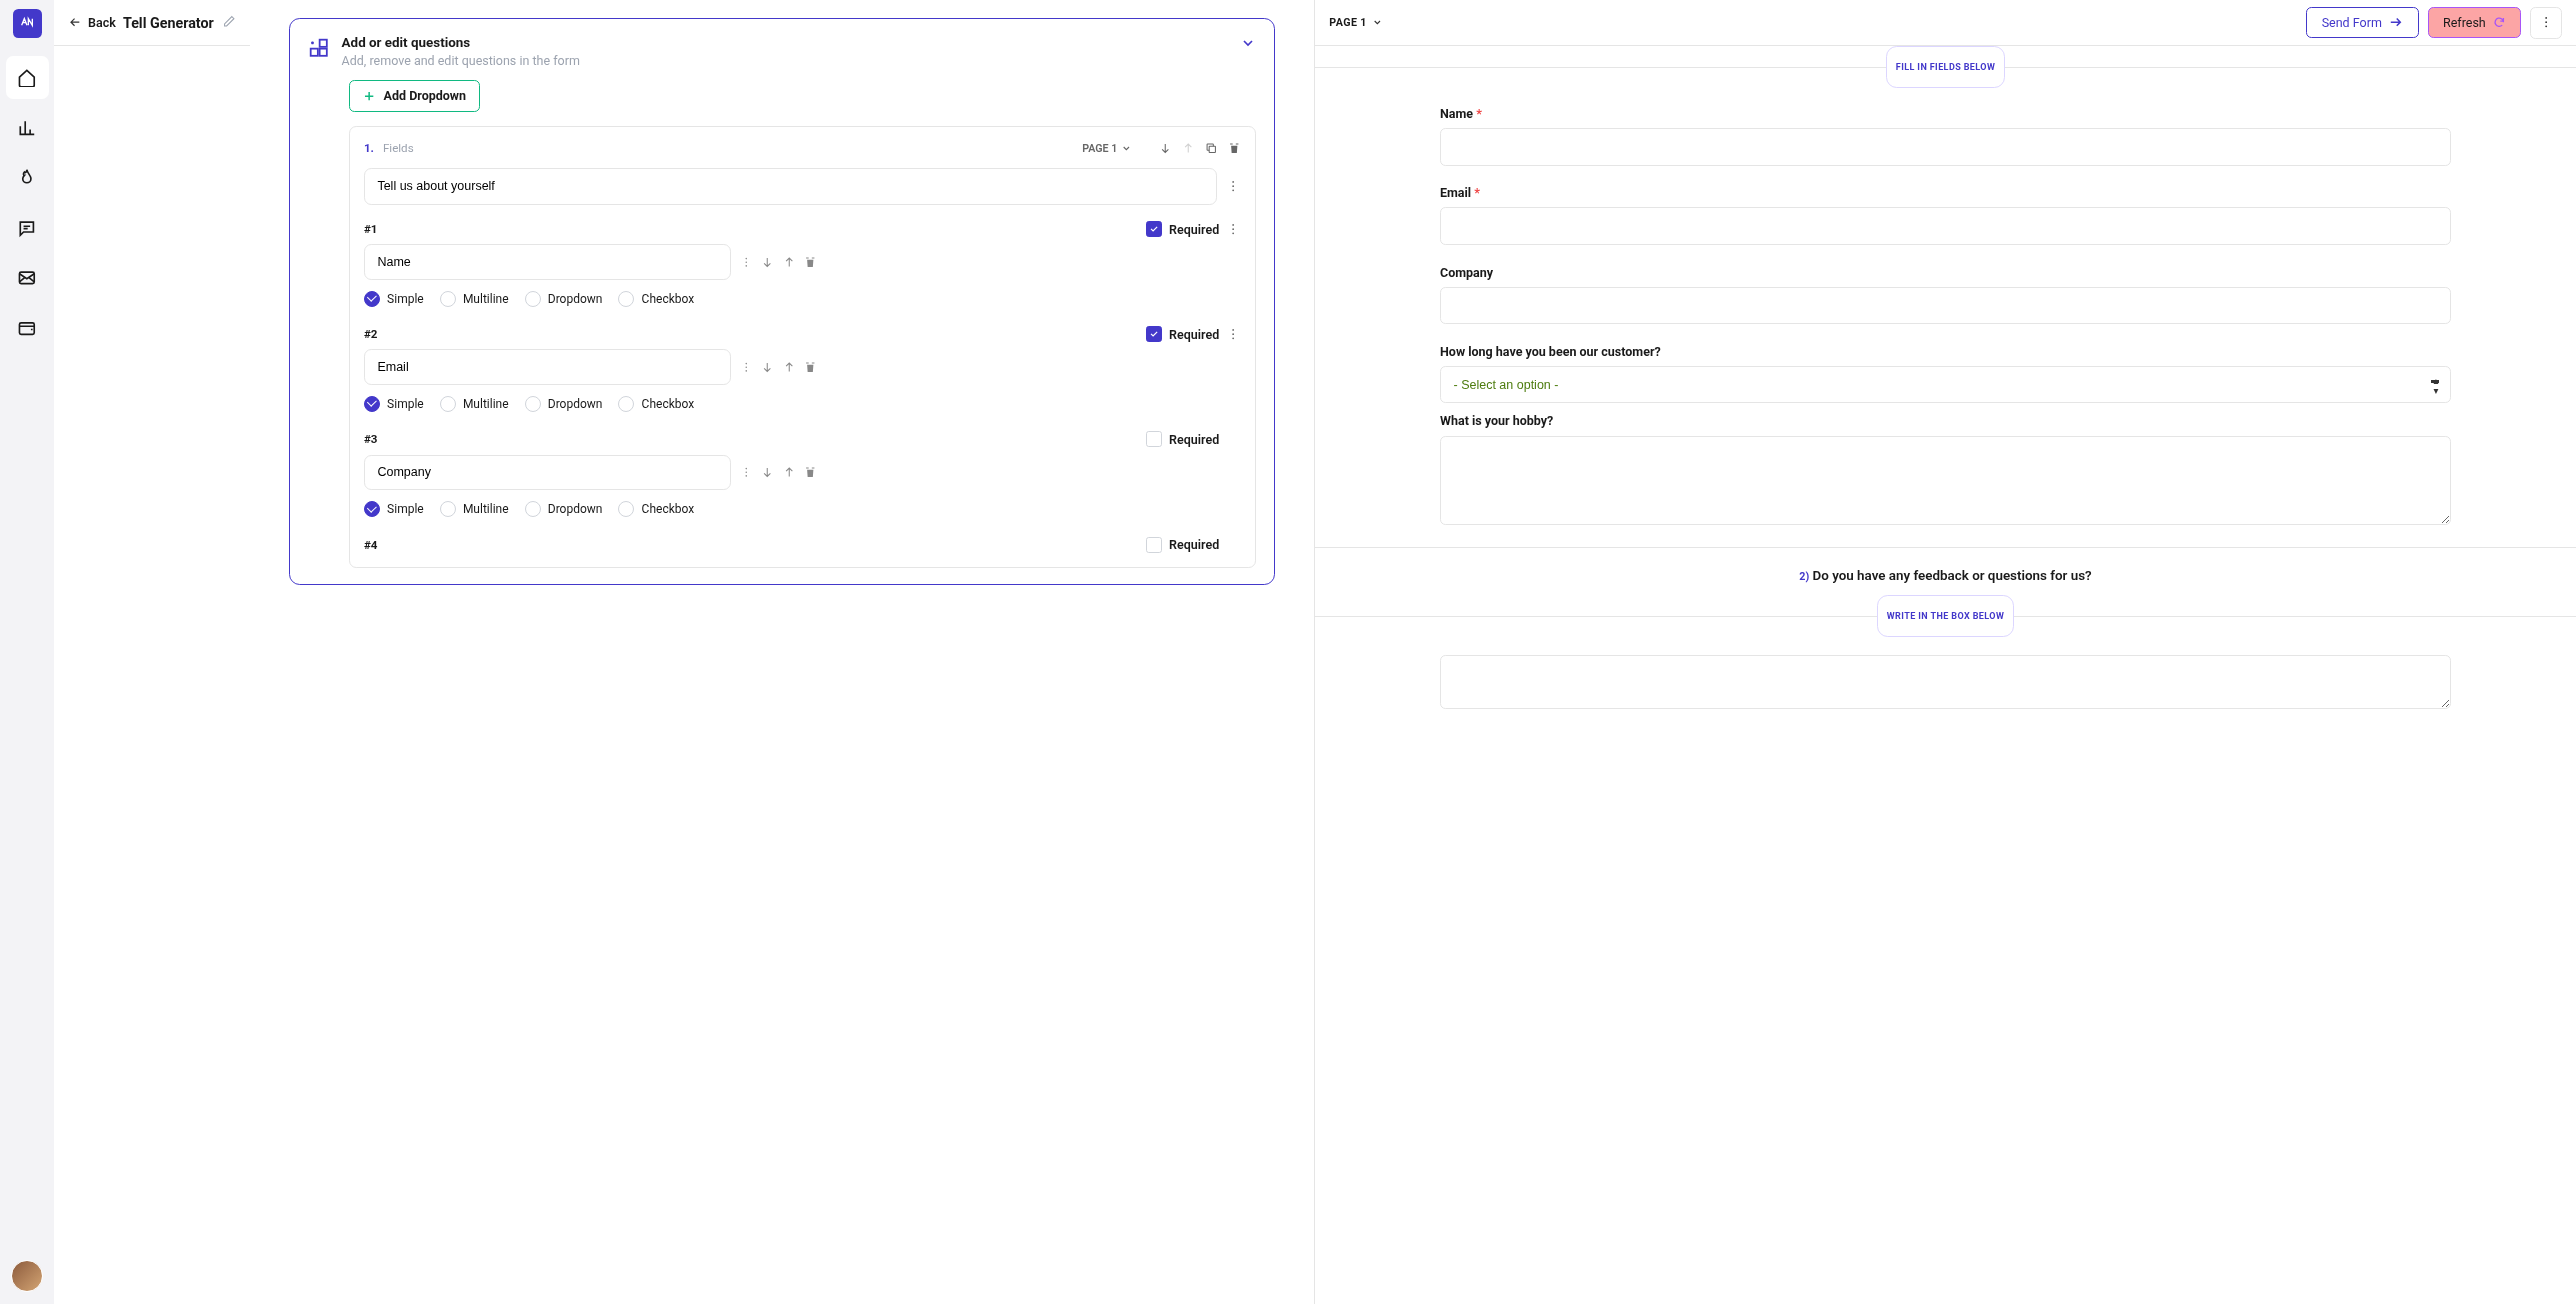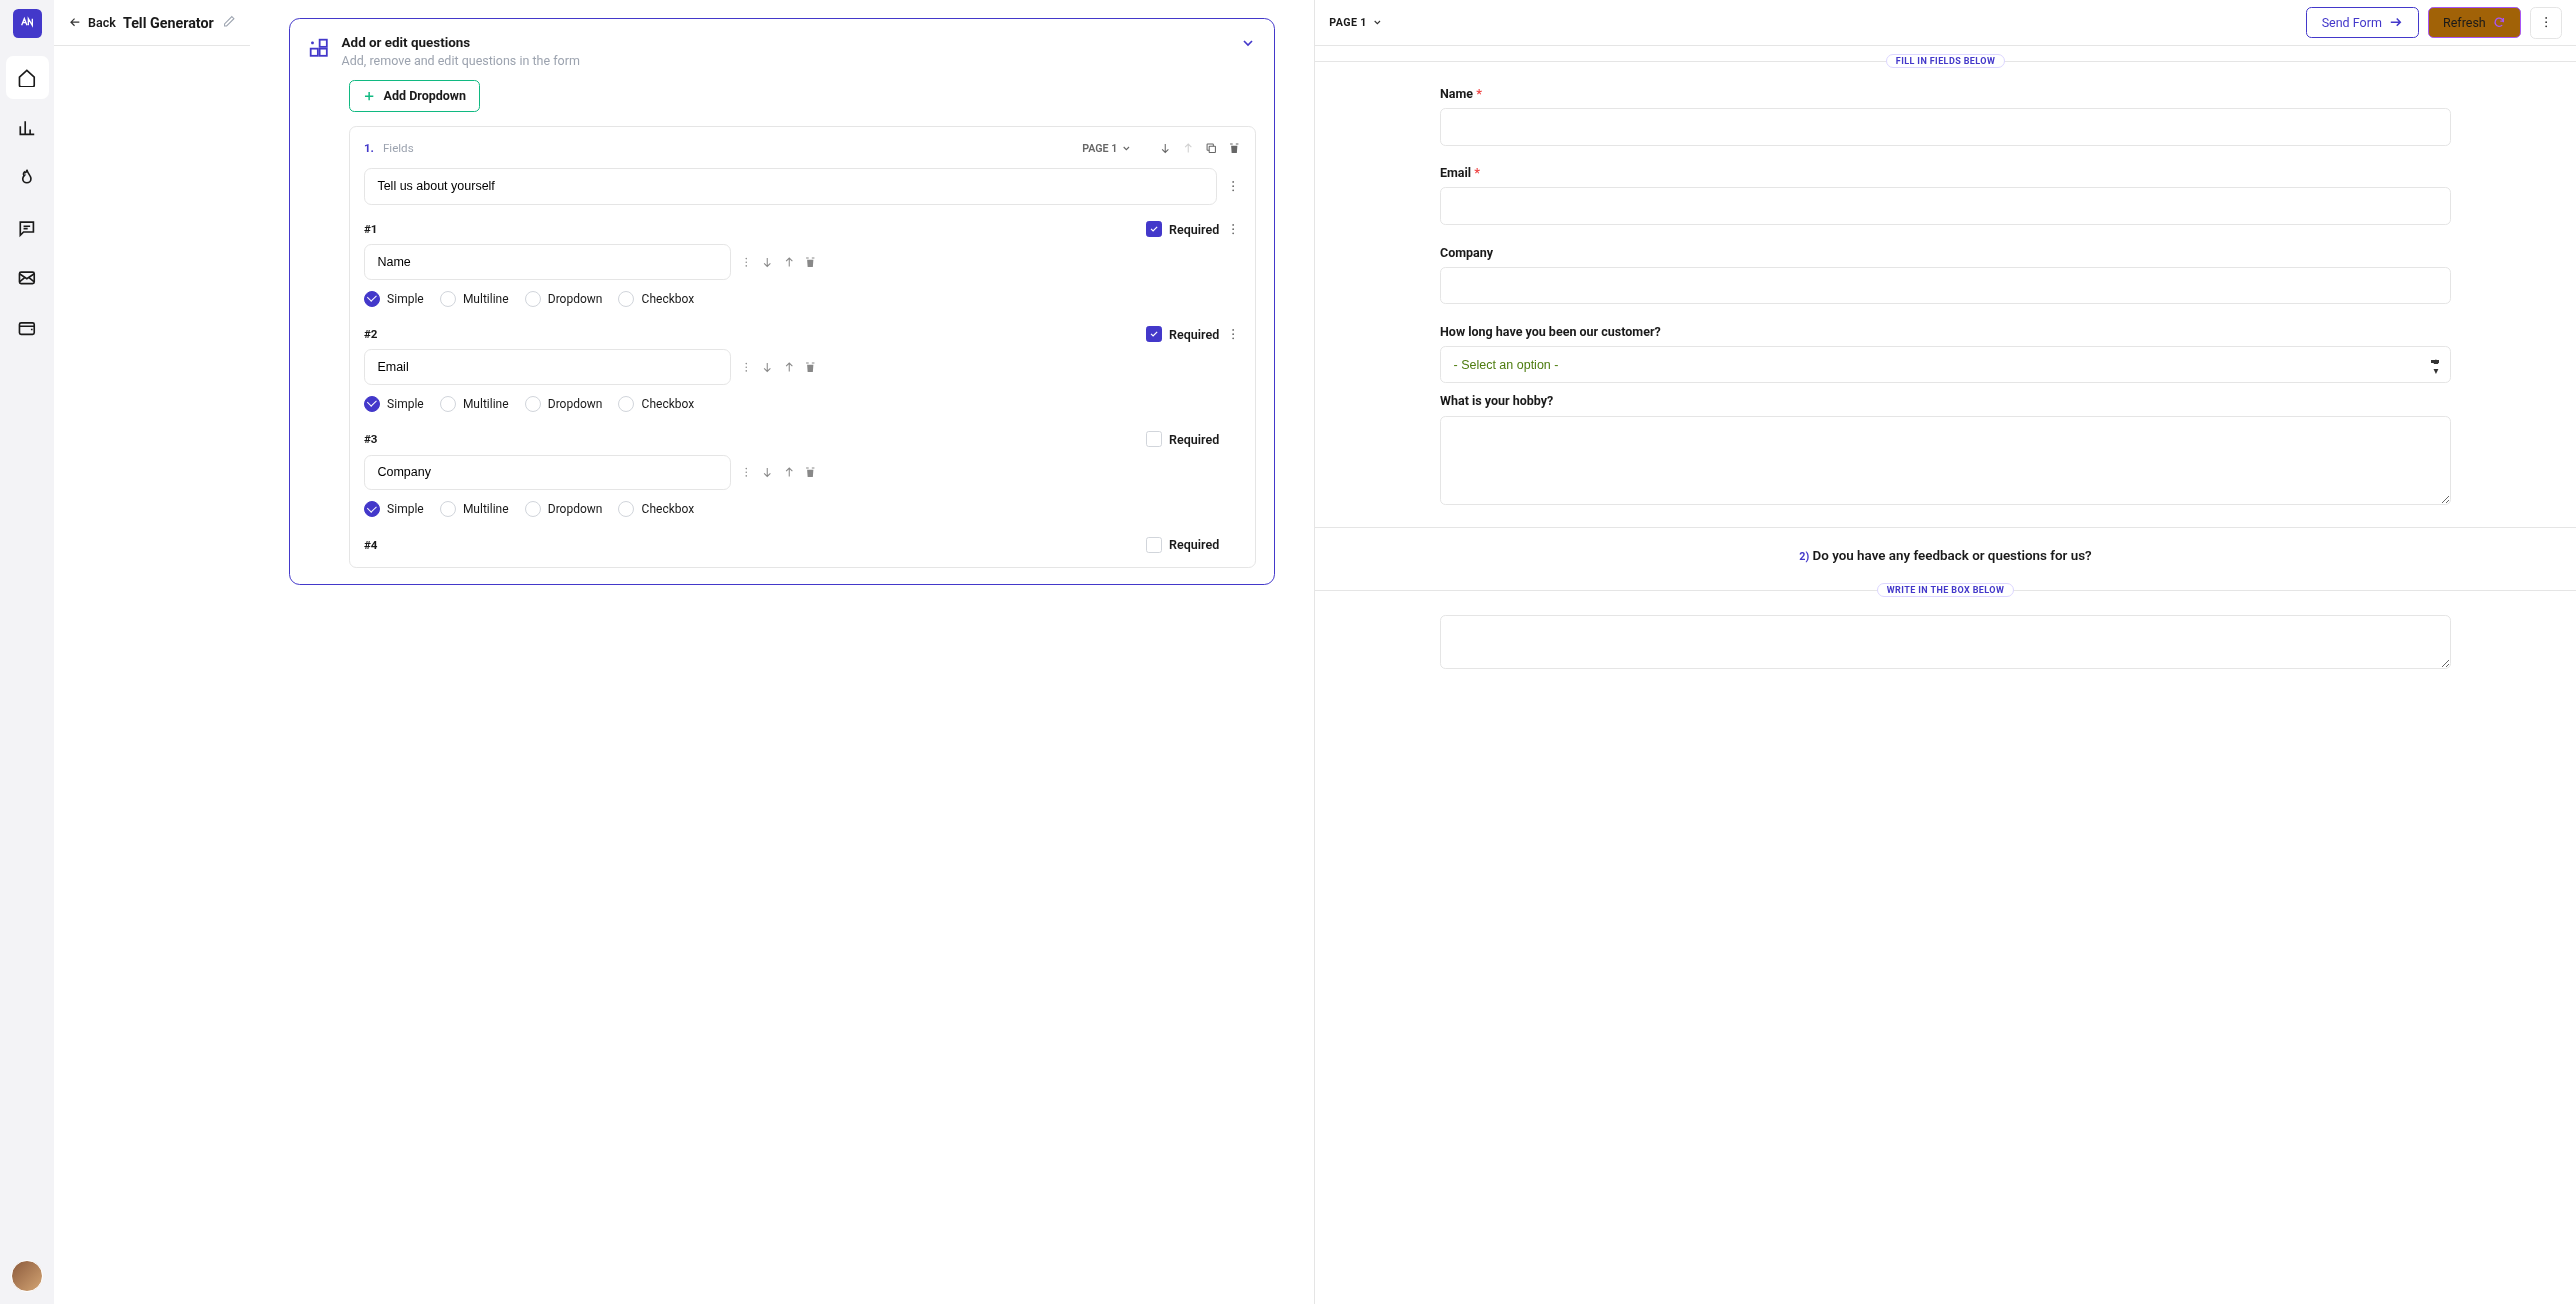--- a/index.html
+++ b/index.html
@@ -16,21 +16,21 @@
 .preview{width:50%;display:flex;flex-direction:column}
 .toolbar{height:46px;border-bottom:0.9px solid #e5e5e5;display:flex;align-items:center;padding:0 14.3px;gap:7.2px}
 .back{display:flex;align-items:center;gap:5.4px;cursor:pointer;font-weight:600}
 .title-wrap{flex:1;display:flex;justify-content:center;align-items:center;gap:9px}
 .form-title{font-weight:700;font-size:14.3px}
 .pencil{color:#9ca3af;cursor:pointer}
 .toolbar-right{display:flex;align-items:center;gap:9px}
 .page-sel{display:flex;align-items:center;gap:5.4px;font-size:10.7px;font-weight:700;letter-spacing:0.4px;cursor:pointer}
 .btn{display:flex;align-items:center;gap:7.2px;border-radius:5.4px;padding:7.2px 14.3px;font-weight:400;cursor:pointer;font-size:12.5px}
 .btn-send{border:1.3px solid #4338ca;color:#4338ca;background:#fff}
-.btn-refresh{border:1.3px solid #a855f7;color:#1a1a1a;background:#a16207}
+.btn-refresh{border:1.3px solid #a855f7;color:#1a1a1a;background:#fca5a5}
 .icon-btn{width:32px;height:32px;border:0.9px solid #e5e5e5;border-radius:5.4px;display:flex;align-items:center;justify-content:center;cursor:pointer;color:#333}
 .editor-body{flex:1;overflow:auto;padding:18px 39px}
 .panel{border:1.3px solid #4338ca;border-radius:10.7px;padding:16px 18px}
 .panel-header{display:flex;align-items:flex-start;gap:12.5px}
 .grid-icon{color:#4338ca;flex-shrink:0;margin-top:1.8px}
 .panel-title{font-weight:700;font-size:13.4px}
 .panel-sub{color:#9ca3af;margin-top:2.7px;font-size:12.5px}
 .chevron{margin-left:auto;color:#4338ca;cursor:pointer}
 .add-q{display:inline-flex;align-items:center;gap:7.2px;border:1.3px solid #10b981;color:#1a1a1a;font-weight:700;border-radius:5.4px;padding:7.2px 12.5px;margin:12.5px 0 14.3px 41px;cursor:pointer}
 .add-q svg{stroke:#10b981}
@@ -57,21 +57,21 @@
 .field-tools{display:flex;gap:9px;align-items:center}
 .field-tools span{color:#888;cursor:pointer;display:flex}
 .radios{display:flex;gap:16px;margin-bottom:19.7px}
 .radio{display:flex;align-items:center;gap:7.2px;cursor:pointer;font-size:12px}
 .radio-dot{width:16px;height:16px;border:1.3px solid #d1d5db;border-radius:50%;display:flex;align-items:center;justify-content:center}
 .radio.active .radio-dot{background:#4338ca;border-color:#4338ca}
 .radio.active .radio-dot::after{content:"";width:7.2px;height:5.4px;border-left:1.8px solid #fff;border-bottom:1.8px solid #fff;transform:rotate(-45deg) translate(0.9px,-0.9px)}
 .preview-body{flex:1;overflow:auto}
 .section-title{text-align:center;padding:19.7px 0 12.5px;font-weight:600;font-size:13.4px}
 .section-title .num{color:#4338ca;font-weight:700;font-size:10.7px}
-.badge{display:block;width:fit-content;margin:8px auto;border:0.9px solid #dcd6ff;color:#4338ca;font-size:9px;font-weight:700;letter-spacing:0.4px;padding:1px 9px;border-radius:10.7px;background:#fff;position:relative;z-index:2}
+.badge{display:block;width:fit-content;margin:0 auto;border:0.9px solid #dcd6ff;color:#4338ca;font-size:9px;font-weight:700;letter-spacing:0.4px;padding:15px 9px;border-radius:10.7px;background:#fff;position:relative;z-index:2}
 .divider-wrap{position:relative;margin-bottom:18px}
 .divider-wrap::before{content:"";position:absolute;left:0;right:0;top:50%;height:0.9px;background:#e5e5e5}
 .form-fields{padding:0 125px}
 .pf-label{font-weight:700;font-size:12.5px;margin-bottom:7.2px}
 .pf-label .ast{color:#ef4444}
 .pf-input{width:100%;border:0.9px solid #e5e5e5;border-radius:5.4px;padding:10.7px 12.5px;font-size:12.5px;margin-bottom:19.7px}
 .pf-select{width:100%;border:0.9px solid #e5e5e5;border-radius:5.4px;padding:10.7px 12.5px;font-size:12.5px;margin-bottom:10px;color:#4d7c0f;appearance:none;background:#fff;position:relative}
 .select-wrap{position:relative}
 .select-wrap::after{content:"";position:absolute;right:12.5px;top:14.3px;width:7.2px;height:7.2px;pointer-events:none;border-top:3.6px solid #333;border-bottom:none}
 .select-caret{position:absolute;right:12.5px;top:9.8px;color:#333;pointer-events:none;font-size:9.8px;line-height:1}

